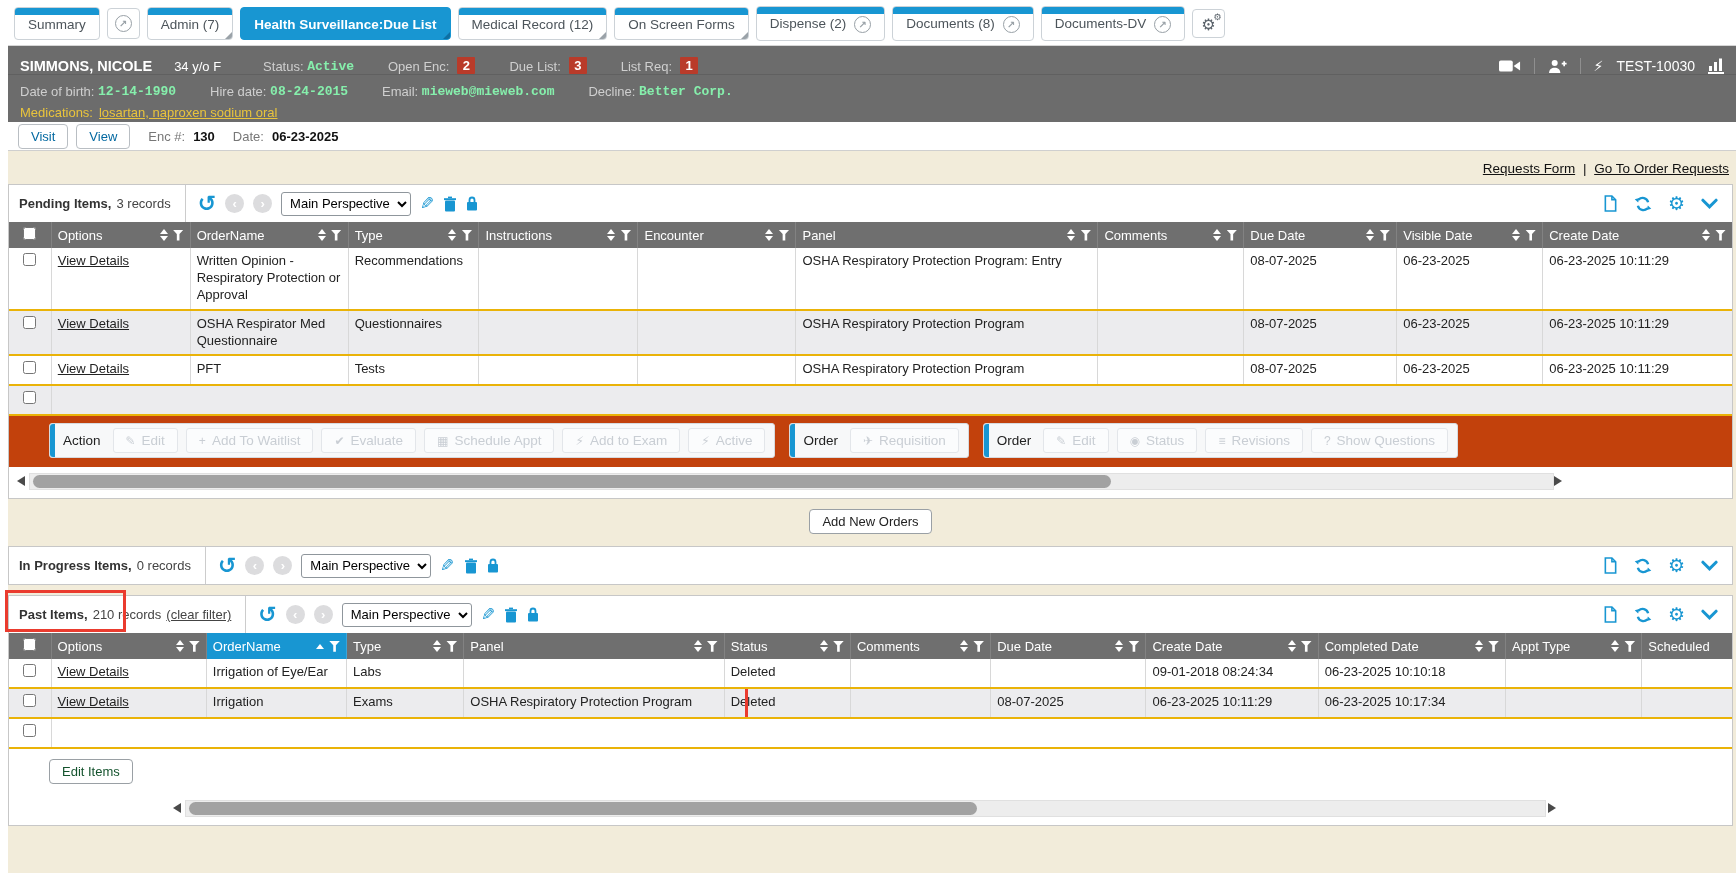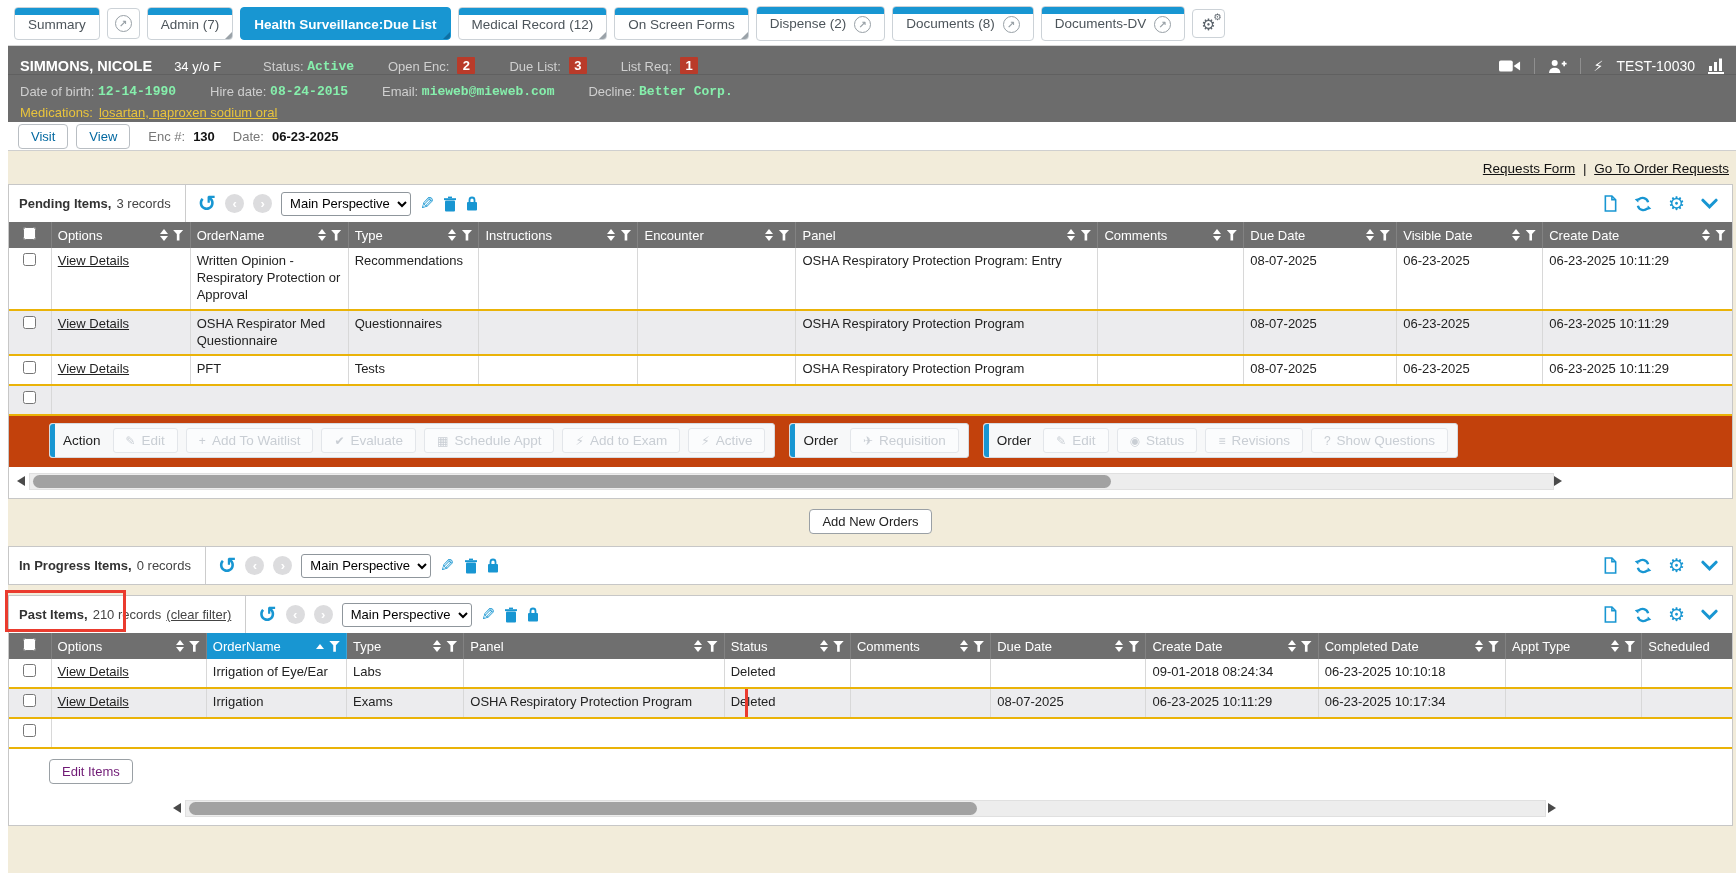--- a/index.html
+++ b/index.html
@@ -798,21 +798,21 @@
             <td></td>
           </tr>
           <tr class="cbrow">
             <td class="thcb"><input type="checkbox" style=""></td>
             <td colspan="11"></td>
           </tr>
         </tbody>
       </table>
 
       <div class="editwrap">
-        <button class="btn" style="color:#701a75;border-color:#9aa0a5;">Edit Items</button>
+        <button class="btn" style="color:#14532d;border-color:#9aa0a5;">Edit Items</button>
       </div>
 
       <div class="hscroll">
         <span class="arrL" style="left:158px"></span>
         <span class="htrack" style="left:170px;right:180px"></span>
         <span class="hthumb" style="left:174px;width:788px"></span>
         <span class="arrR" style="right:170px"></span>
       </div>
     </div>
 

